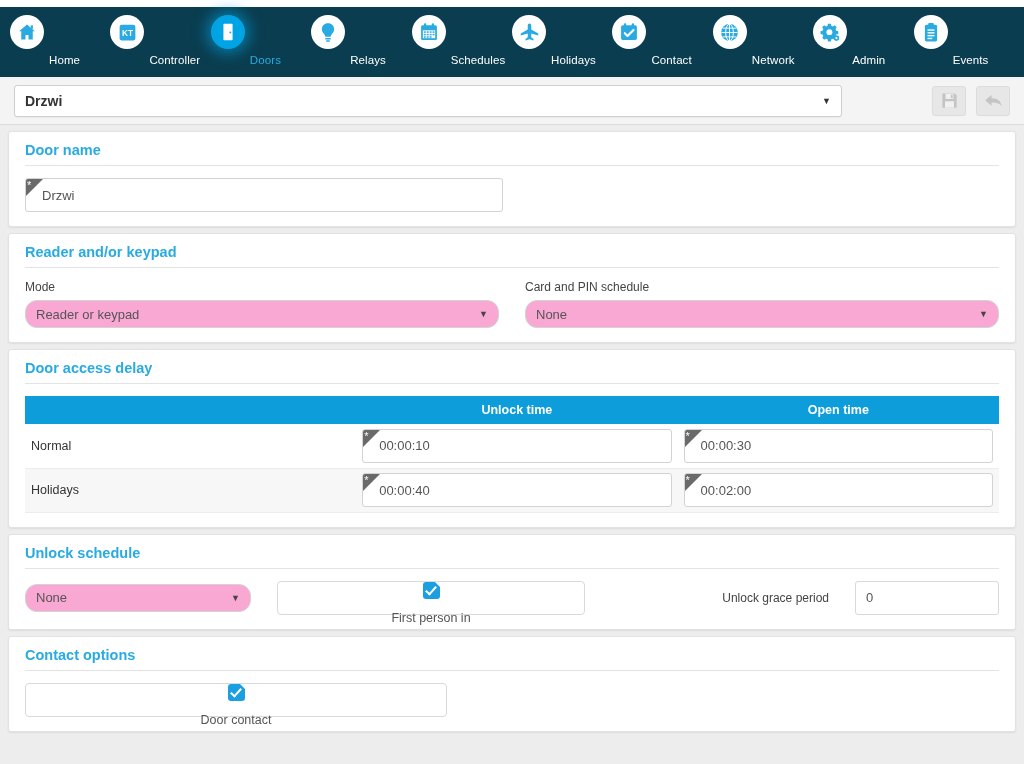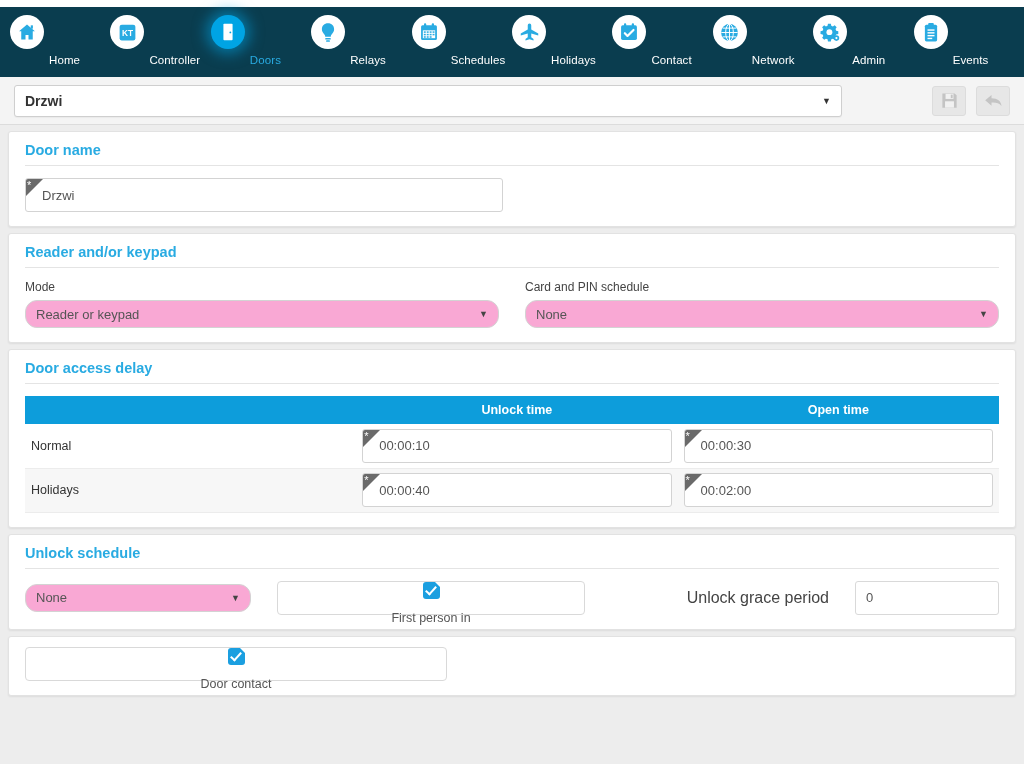--- a/index.html
+++ b/index.html
@@ -235,21 +235,21 @@
     content: "";
     position: absolute;
     top: 0; right: 0;
     width: 0; height: 0;
     border-top: 5px solid #ffffff;
     border-left: 5px solid transparent;
   }
   .cb-label { font-size: 12.5px; color: #555555; }
 
   .unlock-row { display: flex; align-items: center; gap: 26px; }
-  .grace-label { font-size: 16px; color: #444444; }
+  .grace-label { font-size: 12px; color: #444444; }
 </style>
 </head>
 <body>
 
 <div class="top-strip"></div>
 
 <div class="navbar">
 
   <div class="nav-item">
     <div class="nav-circle">
@@ -505,19 +505,20 @@
       </div>
       <div style="flex:1 1 auto;"></div>
       <div class="grace-label">Unlock grace period</div>
       <div class="plain-input" style="width:144px;flex:0 0 144px;">
         <span>0</span>
       </div>
     </div>
   </div>
 
   <div class="panel">
+    <div class="panel-title">Contact options</div>
     <div class="check-pill" style="width:422px;">
       <span class="cbox"></span>
       <span class="cb-label">Door contact</span>
     </div>
   </div>
 
 </div>
 
 </body></html>

